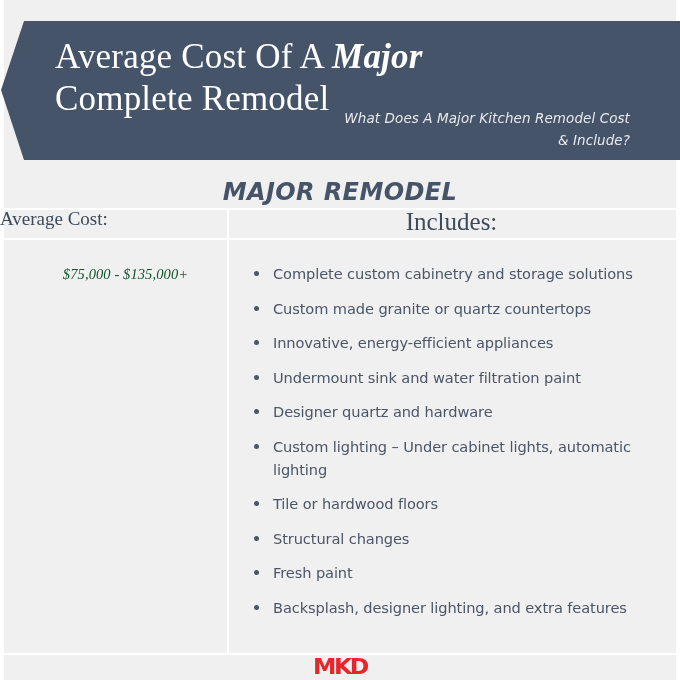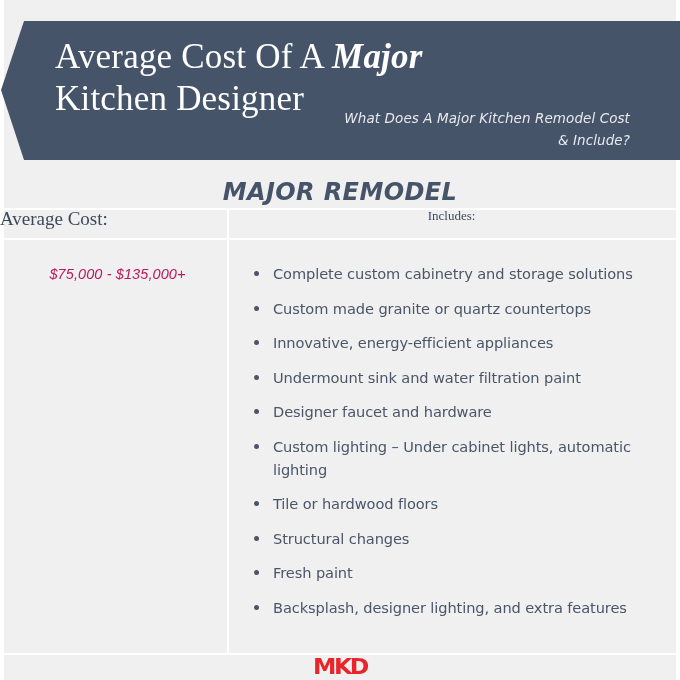--- a/index.html
+++ b/index.html
@@ -141,34 +141,34 @@
     font-size: 19px;
     color: #3d4a5c;
   }
   .th-includes {
     position: absolute;
     left: 227px;
     top: 208px;
     width: 449px;
     text-align: center;
     font-family: "Liberation Serif", "DejaVu Serif", serif;
-    font-size: 13px;
+    font-size: 25px;
     color: #3d4a5c;
   }
 
   .cost-value {
     position: absolute;
-    left: 8px;
+    left: 16px;
     top: 266px;
     width: 219px;
     text-align: center;
-    font-family: Liberation Sans, sans-serif;
+    font-family: Liberation Serif, serif;
     font-style: italic;
     font-size: 14.5px;
-    color: #be185d;
+    color: #14532d;
     letter-spacing: 0.1px;
   }
 
   
   .includes-list {
     position: absolute;
     left: 239px;
     top: 250px;
     width: 432px;
     margin: 12px;
@@ -215,21 +215,21 @@
 </style>
 </head>
 <body>
 
 <div id="page">
 
   <div class="canvas-bg"></div>
 
   <div class="banner"></div>
 
-  <div class="banner-title"><span>Average Cost Of A </span><span class="em">Major</span><br><span>Kitchen Designer</span></div>
+  <div class="banner-title"><span>Average Cost Of A </span><span class="em">Major</span><br><span>Complete Remodel</span></div>
 
   <div class="banner-subtitle">What Does A Major Kitchen Remodel Cost
 &amp; Include?</div>
 
   <div class="section-title">MAJOR REMODEL</div>
 
   <div class="table">
     <div class="row-head"></div>
     <div class="row-body"></div>
     <div class="col-divider"></div>
@@ -238,21 +238,21 @@
   <div class="th-cost">Average Cost:</div>
   <div class="th-includes">Includes:</div>
 
   <div class="cost-value">$75,000 - $135,000+</div>
 
   <ul class="includes-list">
       <li><span class="dot"></span><span>Complete custom cabinetry and storage solutions</span></li>
       <li><span class="dot"></span><span>Custom made granite or quartz countertops</span></li>
       <li><span class="dot"></span><span>Innovative, energy-efficient appliances</span></li>
       <li><span class="dot"></span><span>Undermount sink and water filtration paint</span></li>
-      <li><span class="dot"></span><span>Designer faucet and hardware</span></li>
+      <li><span class="dot"></span><span>Designer quartz and hardware</span></li>
       <li><span class="dot"></span><span>Custom lighting – Under cabinet lights, automatic lighting</span></li>
       <li><span class="dot"></span><span>Tile or hardwood floors</span></li>
       <li><span class="dot"></span><span>Structural changes</span></li>
       <li><span class="dot"></span><span>Fresh paint</span></li>
       <li><span class="dot"></span><span>Backsplash, designer lighting, and extra features</span></li>
     </ul>
 
   <div class="logo">
     <span class="mark">MKD</span>
   </div>

